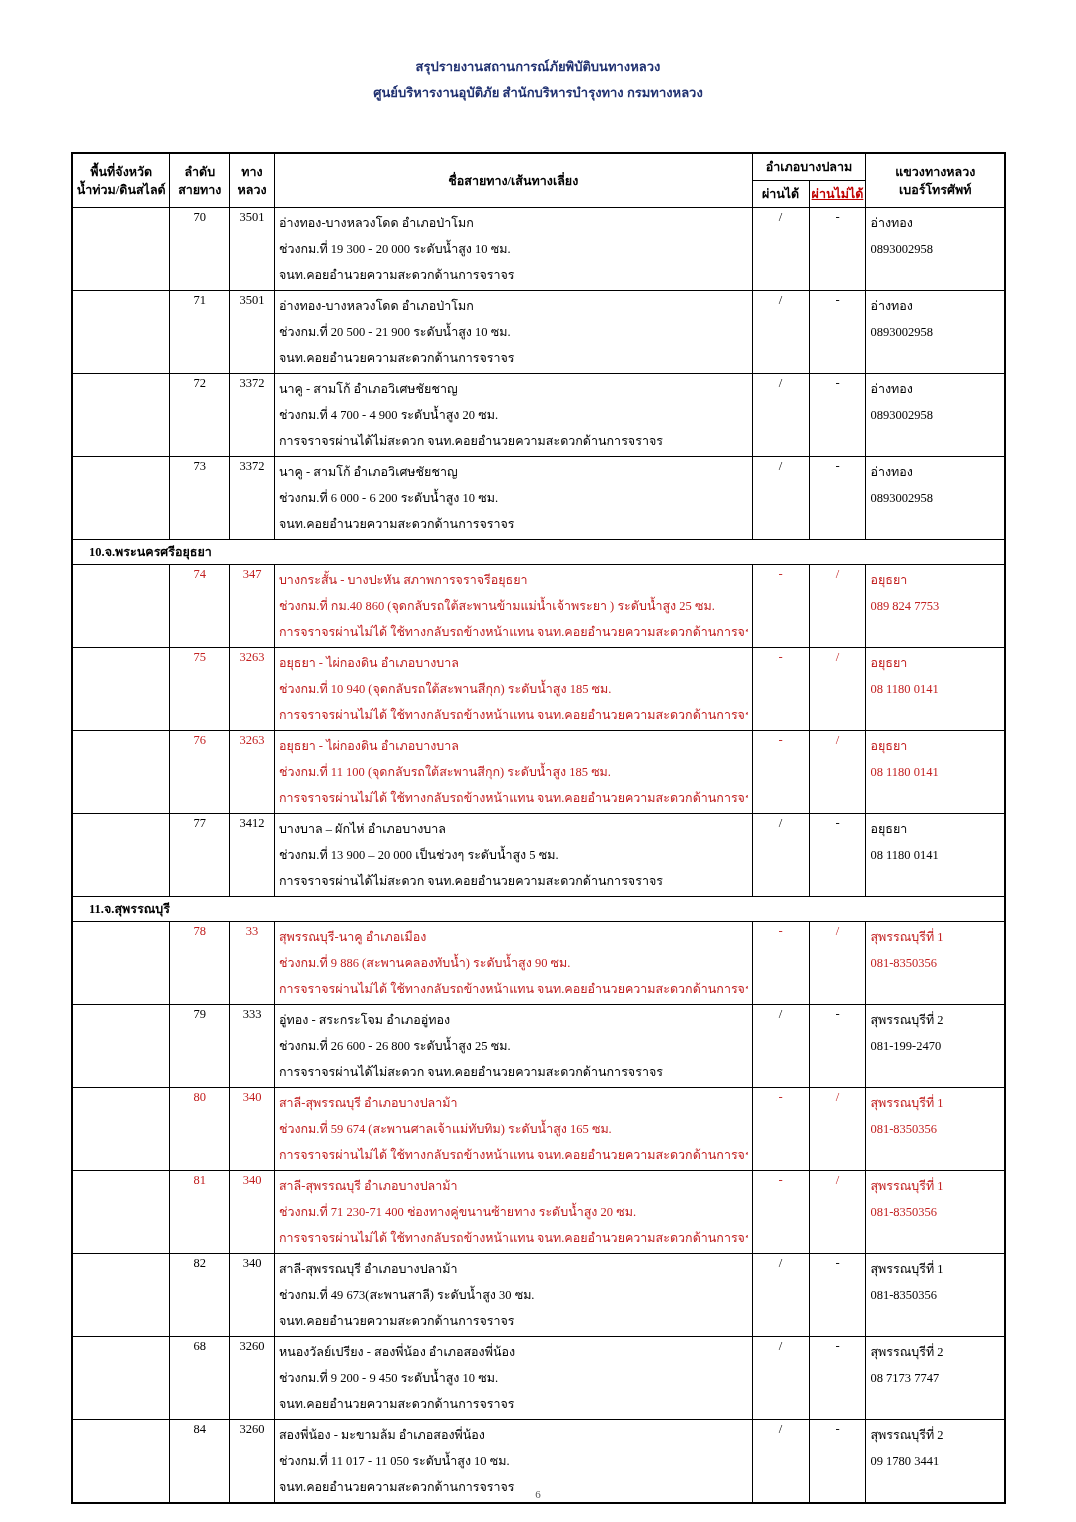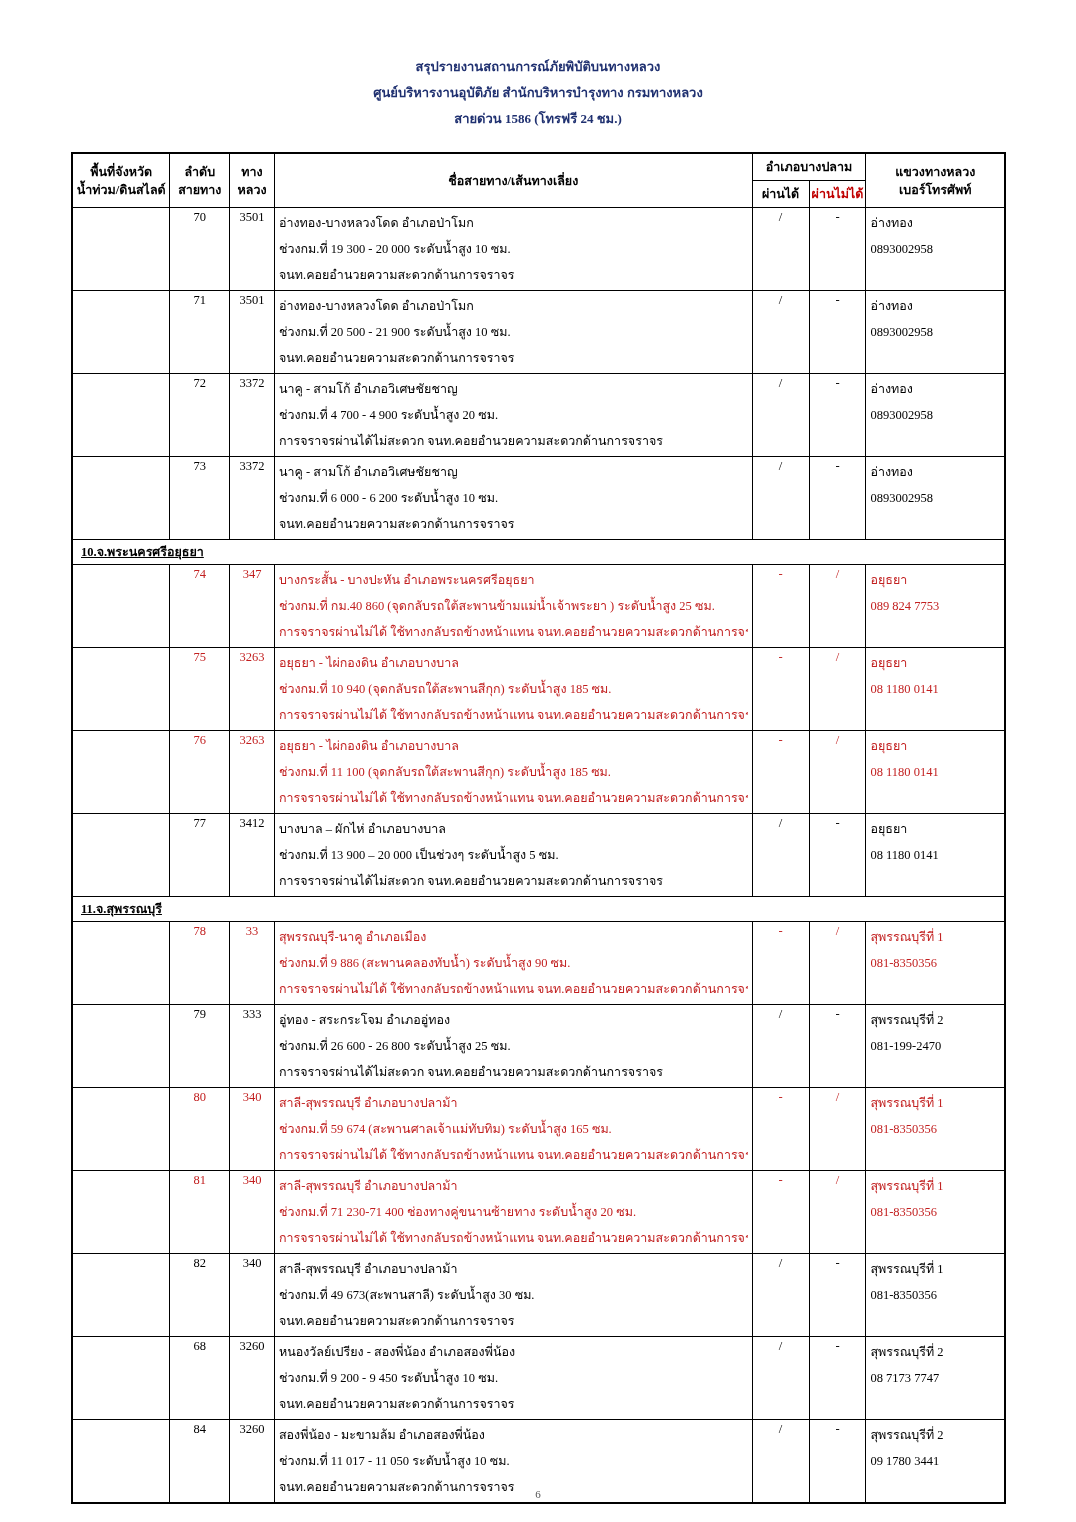--- a/index.html
+++ b/index.html
@@ -44,51 +44,49 @@
     padding: 4px 2px;
   }
   col.c-area { width: 10.5%; }
   col.c-seq  { width: 6.4%; }
   col.c-hwy  { width: 4.8%; }
   col.c-name { width: 51.2%; }
   col.c-pass { width: 6.1%; }
   col.c-fail { width: 6.1%; }
   col.c-dist { width: 14.9%; }
 
-  .th-red { color: #c00000; }
+  .th-red { color: #c00000; text-decoration: underline; }
 
   tr.data-row td { height: 78px; }
   tr.data-row .cell-line { line-height: 26px; white-space: nowrap; overflow: hidden; }
   td.cell-center { text-align: center; }
   tr.data-row.red { color: #c21f1f; padding-left: 16px; }
 
   tr.section-row td {
     height: 25px;
     font-weight: bold;
     line-height: 20px;
-    padding: 2px 8px;
-    text-decoration: underline;
+    padding: 2px 16px;
   }
 
   .footer {
     position: absolute; bottom: 22px; left: 0; right: 0;
     text-align: center;
     font-size: 11px;
     color: #555;
   }
 </style>
 </head>
 <body>
 
 <div class="page">
 
   <div class="doc-header">
     <div class="hline">สรุปรายงานสถานการณ์ภัยพิบัติบนทางหลวง</div>
     <div class="hline">ศูนย์บริหารงานอุบัติภัย สำนักบริหารบำรุงทาง กรมทางหลวง</div>
-    <div class="hline">สายด่วน 1586 (โทรฟรี 24 ชม.)</div>
   </div>
 
   <div class="tbl-wrap">
     <table class="report">
       <colgroup>
         <col class="c-area">
           <col class="c-seq">
           <col class="c-hwy">
           <col class="c-name">
         <col class="c-pass">
@@ -187,21 +185,21 @@
             </td>
           </tr>
           <tr class="section-row">
             <td colspan="7">10.จ.พระนครศรีอยุธยา</td>
           </tr>
           <tr class="data-row red">
             <td></td>
             <td class="cell-center">74</td>
             <td class="cell-center">347</td>
             <td>
-              <div class="cell-line">บางกระสั้น - บางปะหัน อำเภอพระนครศรีอยุธยา</div>
+              <div class="cell-line">บางกระสั้น - บางปะหัน สภาพการจราจรีอยุธยา</div>
               <div class="cell-line">ช่วงกม.ที่ กม.40 860 (จุดกลับรถใต้สะพานข้ามแม่น้ำเจ้าพระยา ) ระดับน้ำสูง 25 ซม.</div>
               <div class="cell-line">การจราจรผ่านไม่ได้ ใช้ทางกลับรถข้างหน้าแทน จนท.คอยอำนวยความสะดวกด้านการจราจร</div>
             </td>
             <td class="cell-center">-</td>
             <td class="cell-center">/</td>
             <td>
               <div class="cell-line">อยุธยา</div>
               <div class="cell-line">089 824 7753</div>
             </td>
           </tr>

